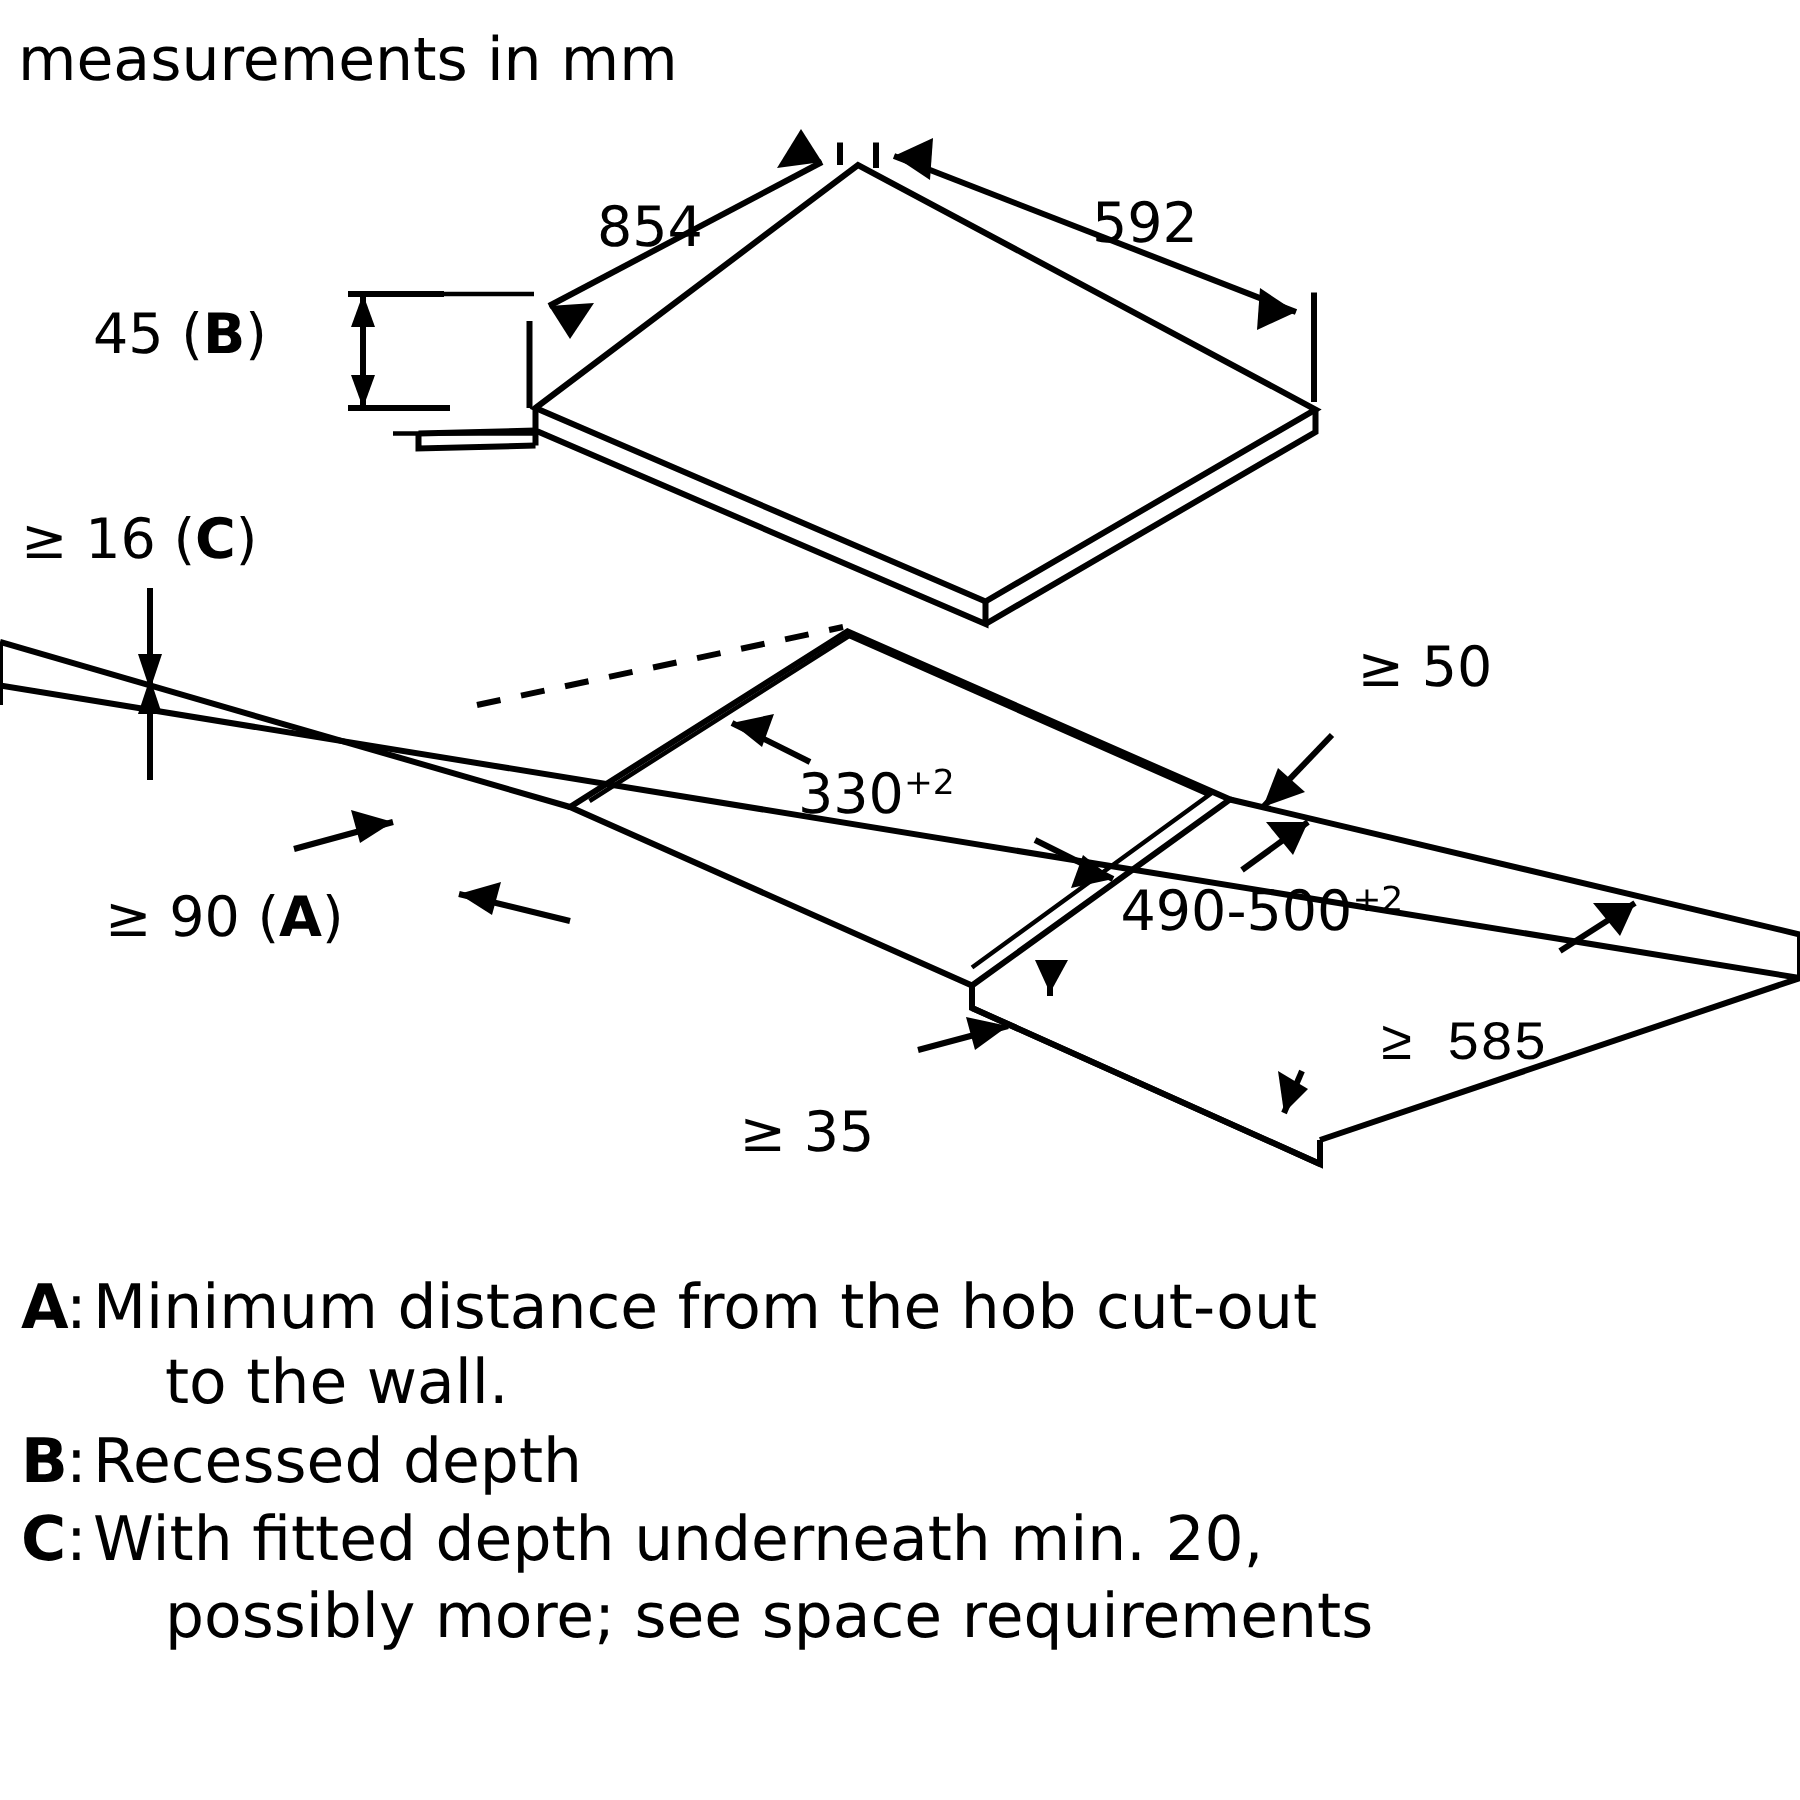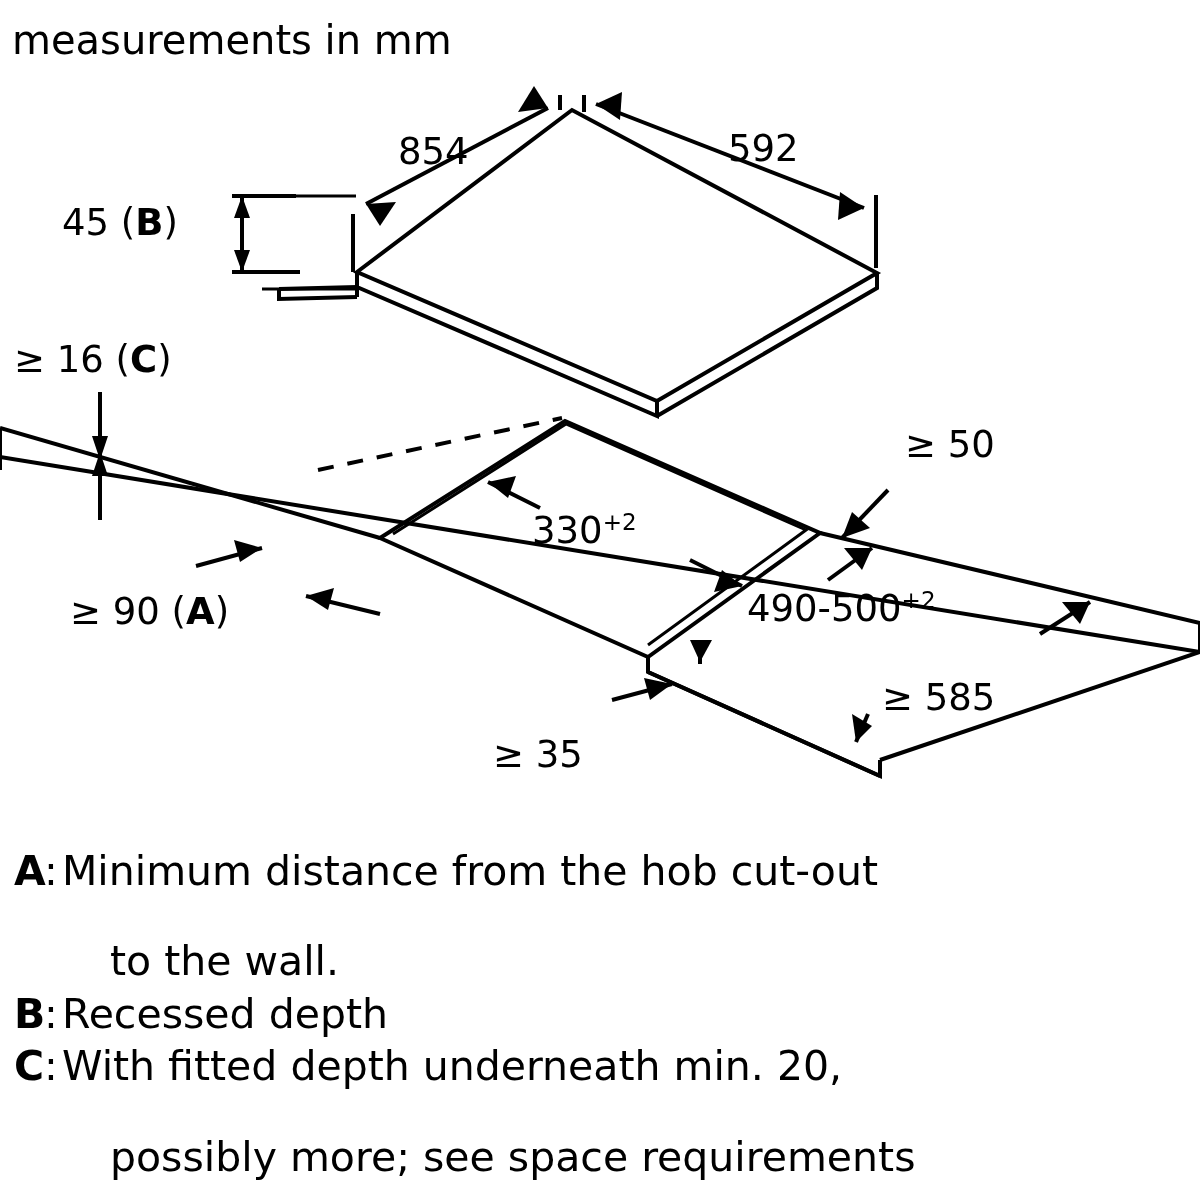--- a/index.html
+++ b/index.html
@@ -52,21 +52,21 @@
     align-items: flex-start;
     margin-bottom: 2px;
   }
   .leg-key {
     font-weight: 700;
     width: 30px;
     flex: 0 0 30px;
   }
   .leg-colon { flex: 0 0 18px; }
   .leg-text { flex: 1 1 auto; }
-  .leg-text .ind { display: block; padding-left: 48px; margin-top: 40px; }
+  .leg-text .ind { display: block; padding-left: 48px; }
 </style>
 </head>
 <body>
 
 <div id="page">
 
   <svg id="diagram" viewBox="0 0 1200 1200" aria-hidden="true">
     <g fill="none" stroke="#000" stroke-width="4" stroke-linejoin="miter" stroke-linecap="butt">
 
       <path d="M 357,272 L 572,110 L 877,273 L 657,401 Z" stroke-width="4"></path>
@@ -190,21 +190,21 @@
   </div>
 
   <div class="lbl dim" style="left:747px; top:589px;">
     <span>490-500</span><span class="sup">+2</span>
   </div>
 
   <div class="lbl dim" style="left:70px; top:593px;">
     <span>≥ 90 (</span><b>A</b><span>)</span>
   </div>
 
-  <div class="lbl dim" style="left:882px; top:679px;">
+  <div class="lbl dim" style="left:920px; top:679px;font-family:Liberation Mono, monospace;">
     <span>≥ 585</span>
   </div>
 
   <div class="lbl dim" style="left:493px; top:712px;margin-top:24px;">
     <span>≥ 35</span>
   </div>
 
   <div id="legend">
 
     <div class="leg-row">

